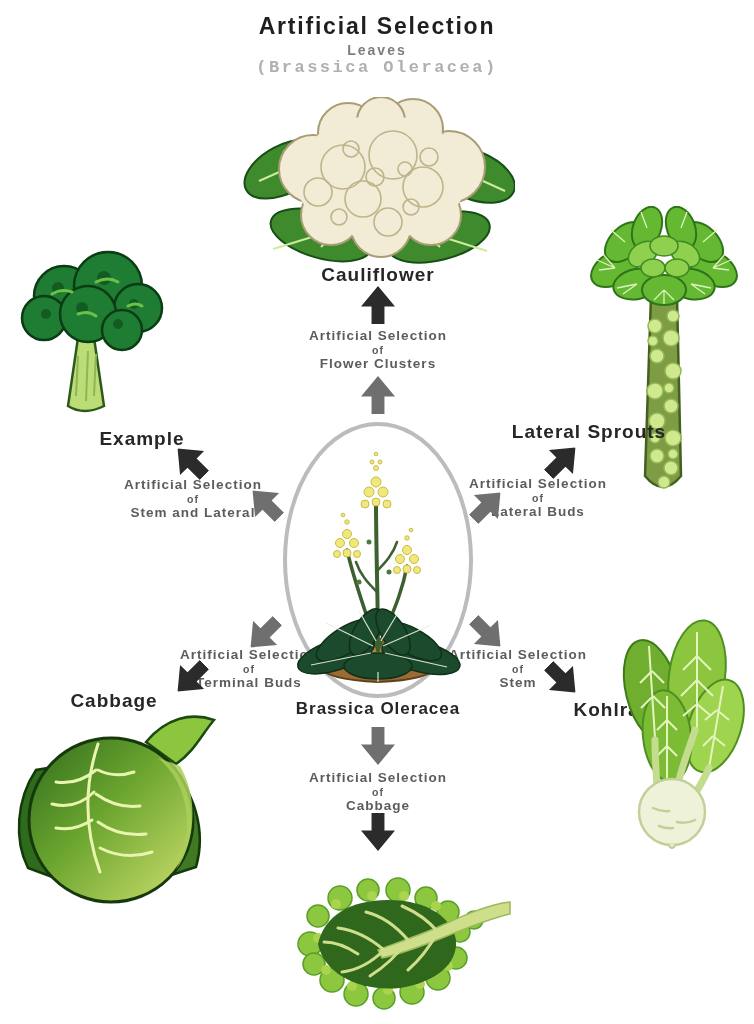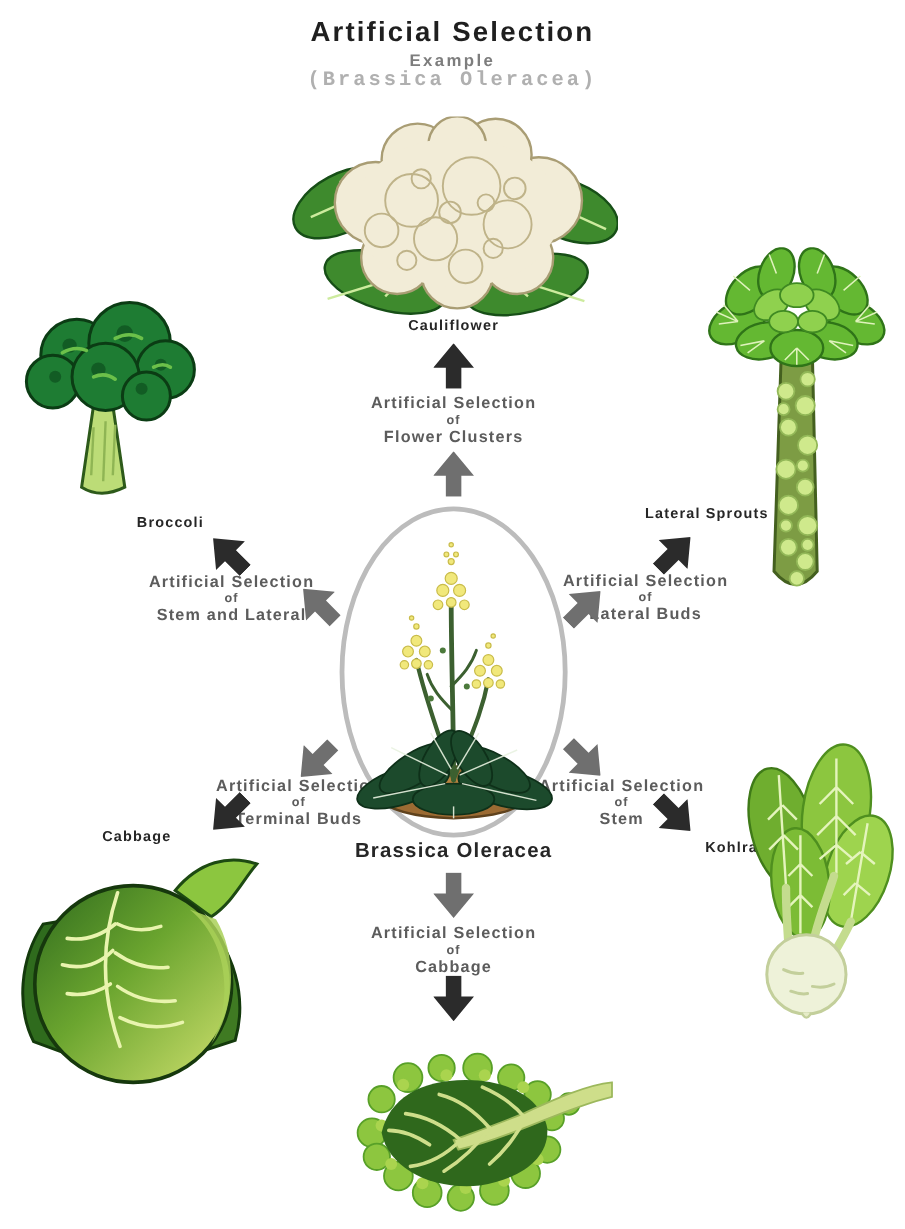--- a/index.html
+++ b/index.html
@@ -6,42 +6,42 @@
   #stage{position:relative;width:754px;height:1024px;background:#ffffff;overflow:hidden;
          font-family:"Liberation Sans", sans-serif;}
   .abs{position:absolute;}
   .ctr{text-align:center;}
   .title{left:0;top:13px;width:754px;font-size:23px;font-weight:700;letter-spacing:1.8px;
          color:var(--title,#1f1f1f);}
   .subtitle{left:0;top:42px;width:754px;font-size:14px;font-weight:600;letter-spacing:2px;
          color:var(--subtitle,#7d7d7d);}
   .subject{left:0;top:58px;width:754px;font-size:17px;font-weight:600;letter-spacing:2.5px;
          color:var(--subject,#b0b0b0);font-family:Liberation Mono, monospace;}
-  .veglabel{width:200px;font-size:12px;font-weight:700;letter-spacing:1px;
+  .veglabel{width:200px;font-size:19px;font-weight:700;letter-spacing:1px;
          color:var(--label-text,#262626);text-align:center;}
   .caption{width:200px;display:flex;flex-direction:column;align-items:center;
          color:var(--caption-text,#5c5c5c);font-weight:600;}
   .caption .l1,.caption .l3{font-size:13.5px;line-height:16px;letter-spacing:1px;}
   .caption .l2{font-size:10.5px;line-height:12px;letter-spacing:1px;}
   .arrow{position:absolute;width:34px;height:38px;
          clip-path:polygon(50% 0,100% 54%,69% 54%,69% 100%,31% 100%,31% 54%,0 54%);}
   .arrow.dark{background:var(--arrow-outer,#2b2b2b);}
   .arrow.gray{background:var(--arrow-inner,#6f6f6f);}
   .r45{transform:rotate(45deg);}  .rm45{transform:rotate(-45deg);}
   .r135{transform:rotate(135deg);}.rm135{transform:rotate(-135deg);}
   .r180{transform:rotate(180deg);}
   .veg svg{display:block;}
 </style>
 </head>
 <body>
 
 <div id="stage">
 
   <div class="abs ctr title">Artificial Selection</div>
-  <div class="abs ctr subtitle">Example</div>
+  <div class="abs ctr subtitle">Leaves</div>
   <div class="abs ctr subject">(Brassica Oleracea)</div>
 
   <div class="abs veg" style="left:281px;top:420px;z-index:1">
     <svg width="194" height="281" viewBox="0 0 194 281">
       <ellipse cx="97" cy="140" rx="93" ry="136" fill="none" stroke="#bcbcbc" stroke-width="4"></ellipse>
       <path d="M35,245 Q40,225 70,222 Q97,215 130,223 Q160,228 158,245 Q150,260 97,262 Q45,260 35,245 Z" fill="#9c6b33" stroke="#5f421d" stroke-width="2"></path>
       <ellipse cx="68" cy="244" rx="13" ry="5.5" fill="#7b5226"></ellipse>
       <ellipse cx="122" cy="248" rx="11" ry="4.5" fill="#7b5226"></ellipse>
       <ellipse cx="97" cy="231" rx="10" ry="4" fill="#b3813f"></ellipse>
       <g stroke="#3c6030" fill="none" stroke-linecap="round">
@@ -191,21 +191,21 @@
           <circle cx="28" cy="68" r="5"></circle>
       </g>
       <g stroke="#6cc04a" stroke-width="3" fill="none" stroke-linecap="round">
         <path d="M34,48 q10,-6 20,-2"></path>
           <path d="M78,36 q12,-6 22,0"></path>
         <path d="M60,68 q10,-4 18,2"></path>
           <path d="M110,60 q8,-4 14,0"></path>
       </g>
     </svg>
   </div>
-  <div class="abs veglabel" style="left:42px;top:428px">Broccoli</div>
+  <div class="abs veglabel" style="left:42px;top:428px">Example</div>
   <div class="arrow dark rm45" style="left:174px;top:443px"></div>
   <div class="abs caption" style="left:93px;top:477px">
     <span class="l1">Artificial Selection</span>
     <span class="l2">of</span>
     <span class="l3">Stem and Lateral</span>
   </div>
   <div class="arrow gray rm45" style="left:249px;top:485px;z-index:2"></div>
 
   <div class="abs veg" style="left:585px;top:206px">
     <svg width="158" height="302" viewBox="0 0 158 302">

